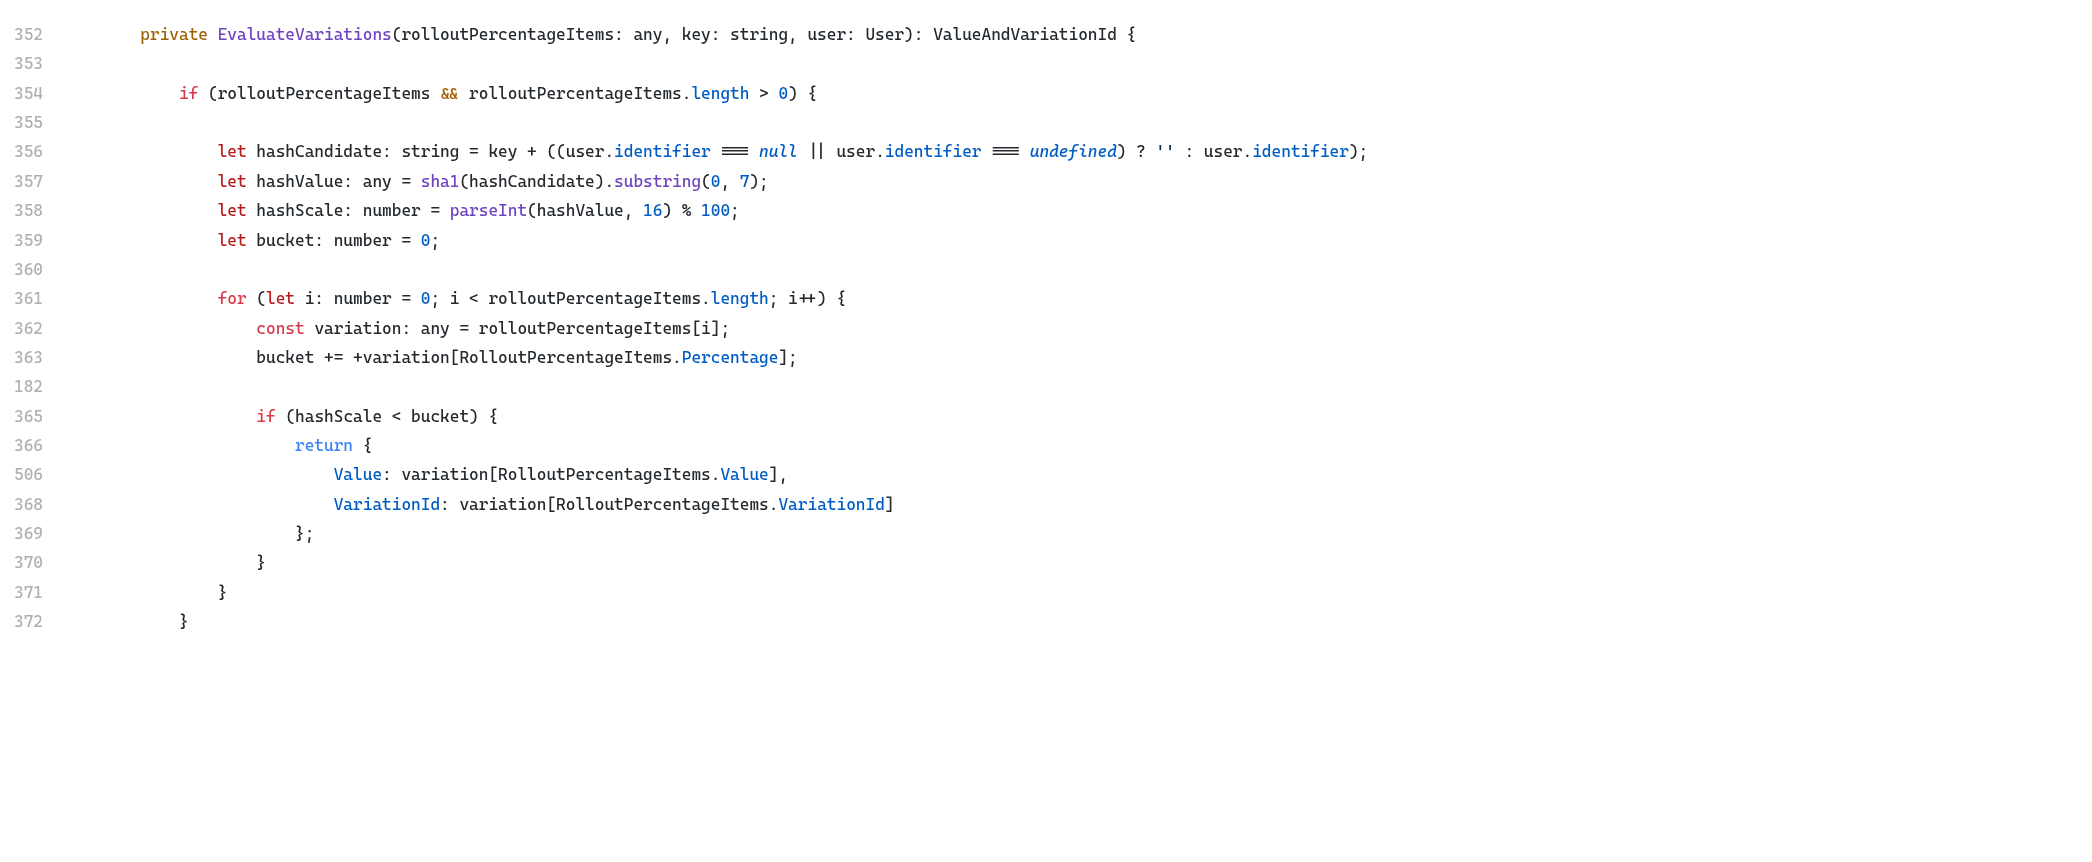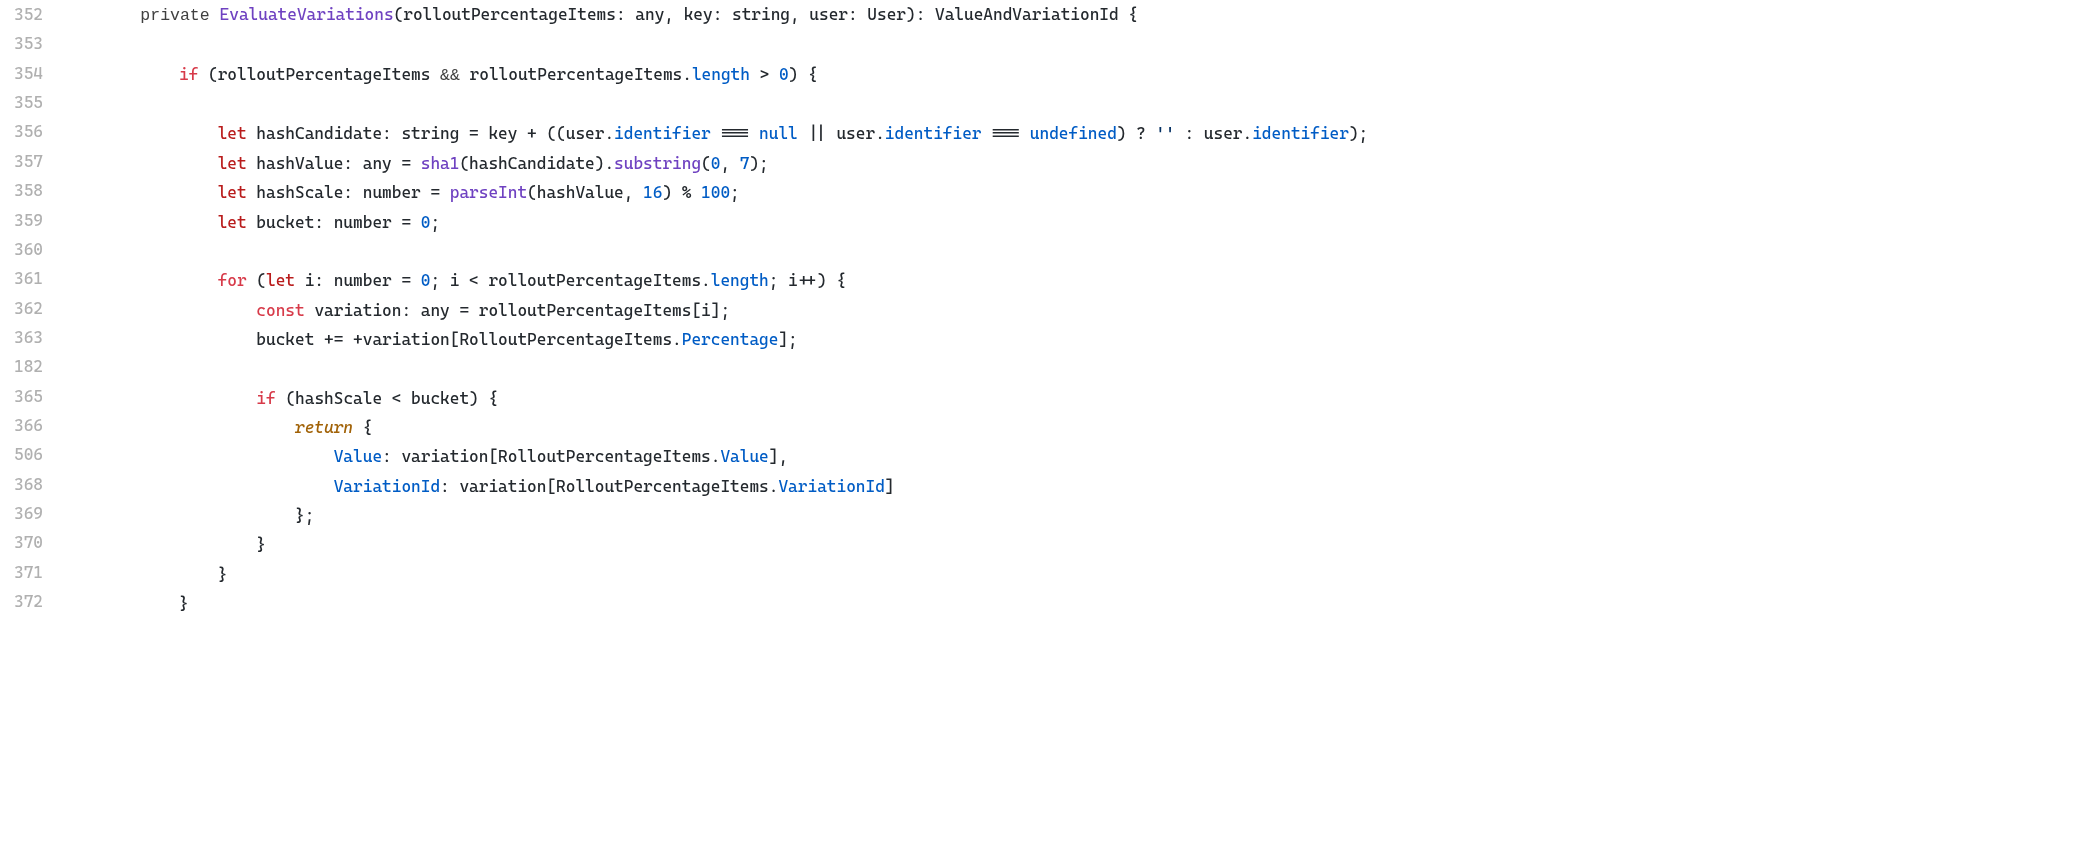--- a/index.html
+++ b/index.html
@@ -10,48 +10,49 @@
     body {
       font-family: "SF Mono", Monaco, "Cascadia Code", "Roboto Mono", Consolas, "Courier New", monospace;
       font-size: 16.5px;
       line-height: 1.78;
       background: #ffffff;
       color: #24292e;
       overflow-x: auto;
     }
     .code-container {
       display: flex;
+      margin-top: 20px;
     }
     .gutter {
       flex-shrink: 0;
       width: 55px;
       text-align: right;
       padding-right: 12px;
       color: #b0b0b0;
       user-select: none;
     }
     .code {
       flex: 1;
       padding-left: 8px;
       white-space: pre;
     }
     .line {
       display: block;
       min-height: 1.78em;
     }
-    .kw-private { color: #404040; font-family: Liberation Mono, monospace; }
+    .kw-private { color: #a16207; }
     .kw-let { color: #b91c1c; }
     .kw-const { color: #d73a49; text-align: right; }
     .kw-if { color: #d73a49; }
     .kw-for { color: #d73a49; }
-    .kw-return { color: #a16207; font-style: italic; }
+    .kw-return { color: #3b82f6; }
     .fn-name { color: #6f42c1; text-align: right; }
     .prop { color: #005cc5; }
     .num { color: #005cc5; }
-    .const-val { color: #005cc5; }
+    .const-val { color: #005cc5; font-style: italic; }
     .str { color: #032f62; }
     .ident { color: #24292e; }
   </style>
 </head>
 <body>
 
 <div class="code-container">
   <div class="gutter">
       <span class="line">352</span>
       <span class="line">353</span>

